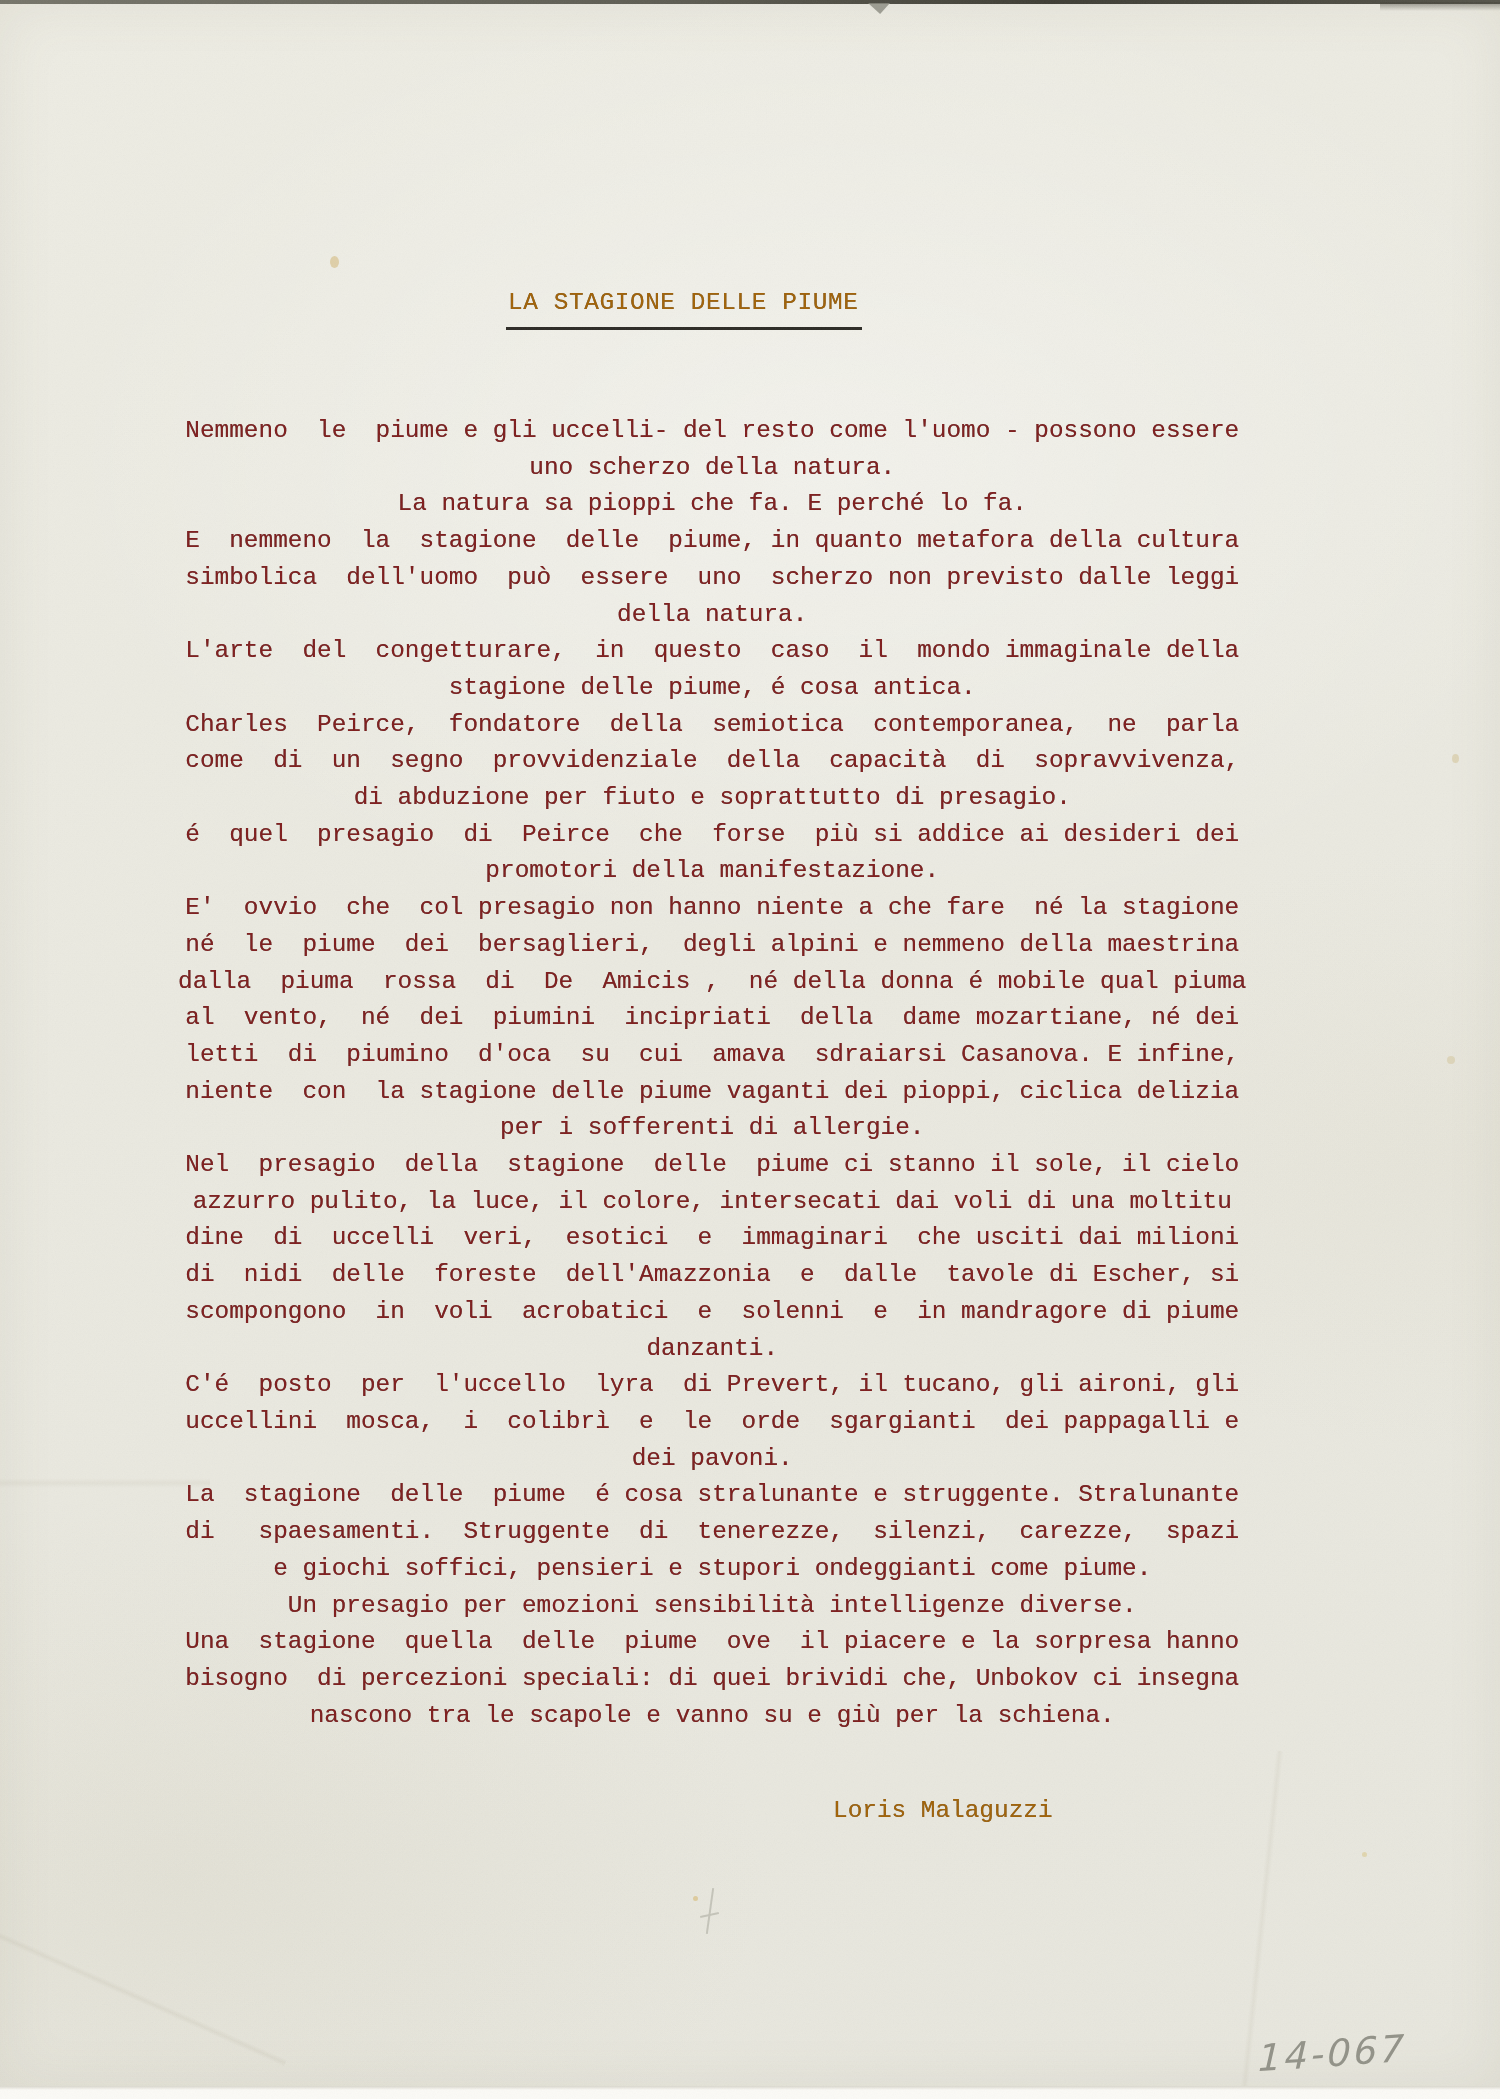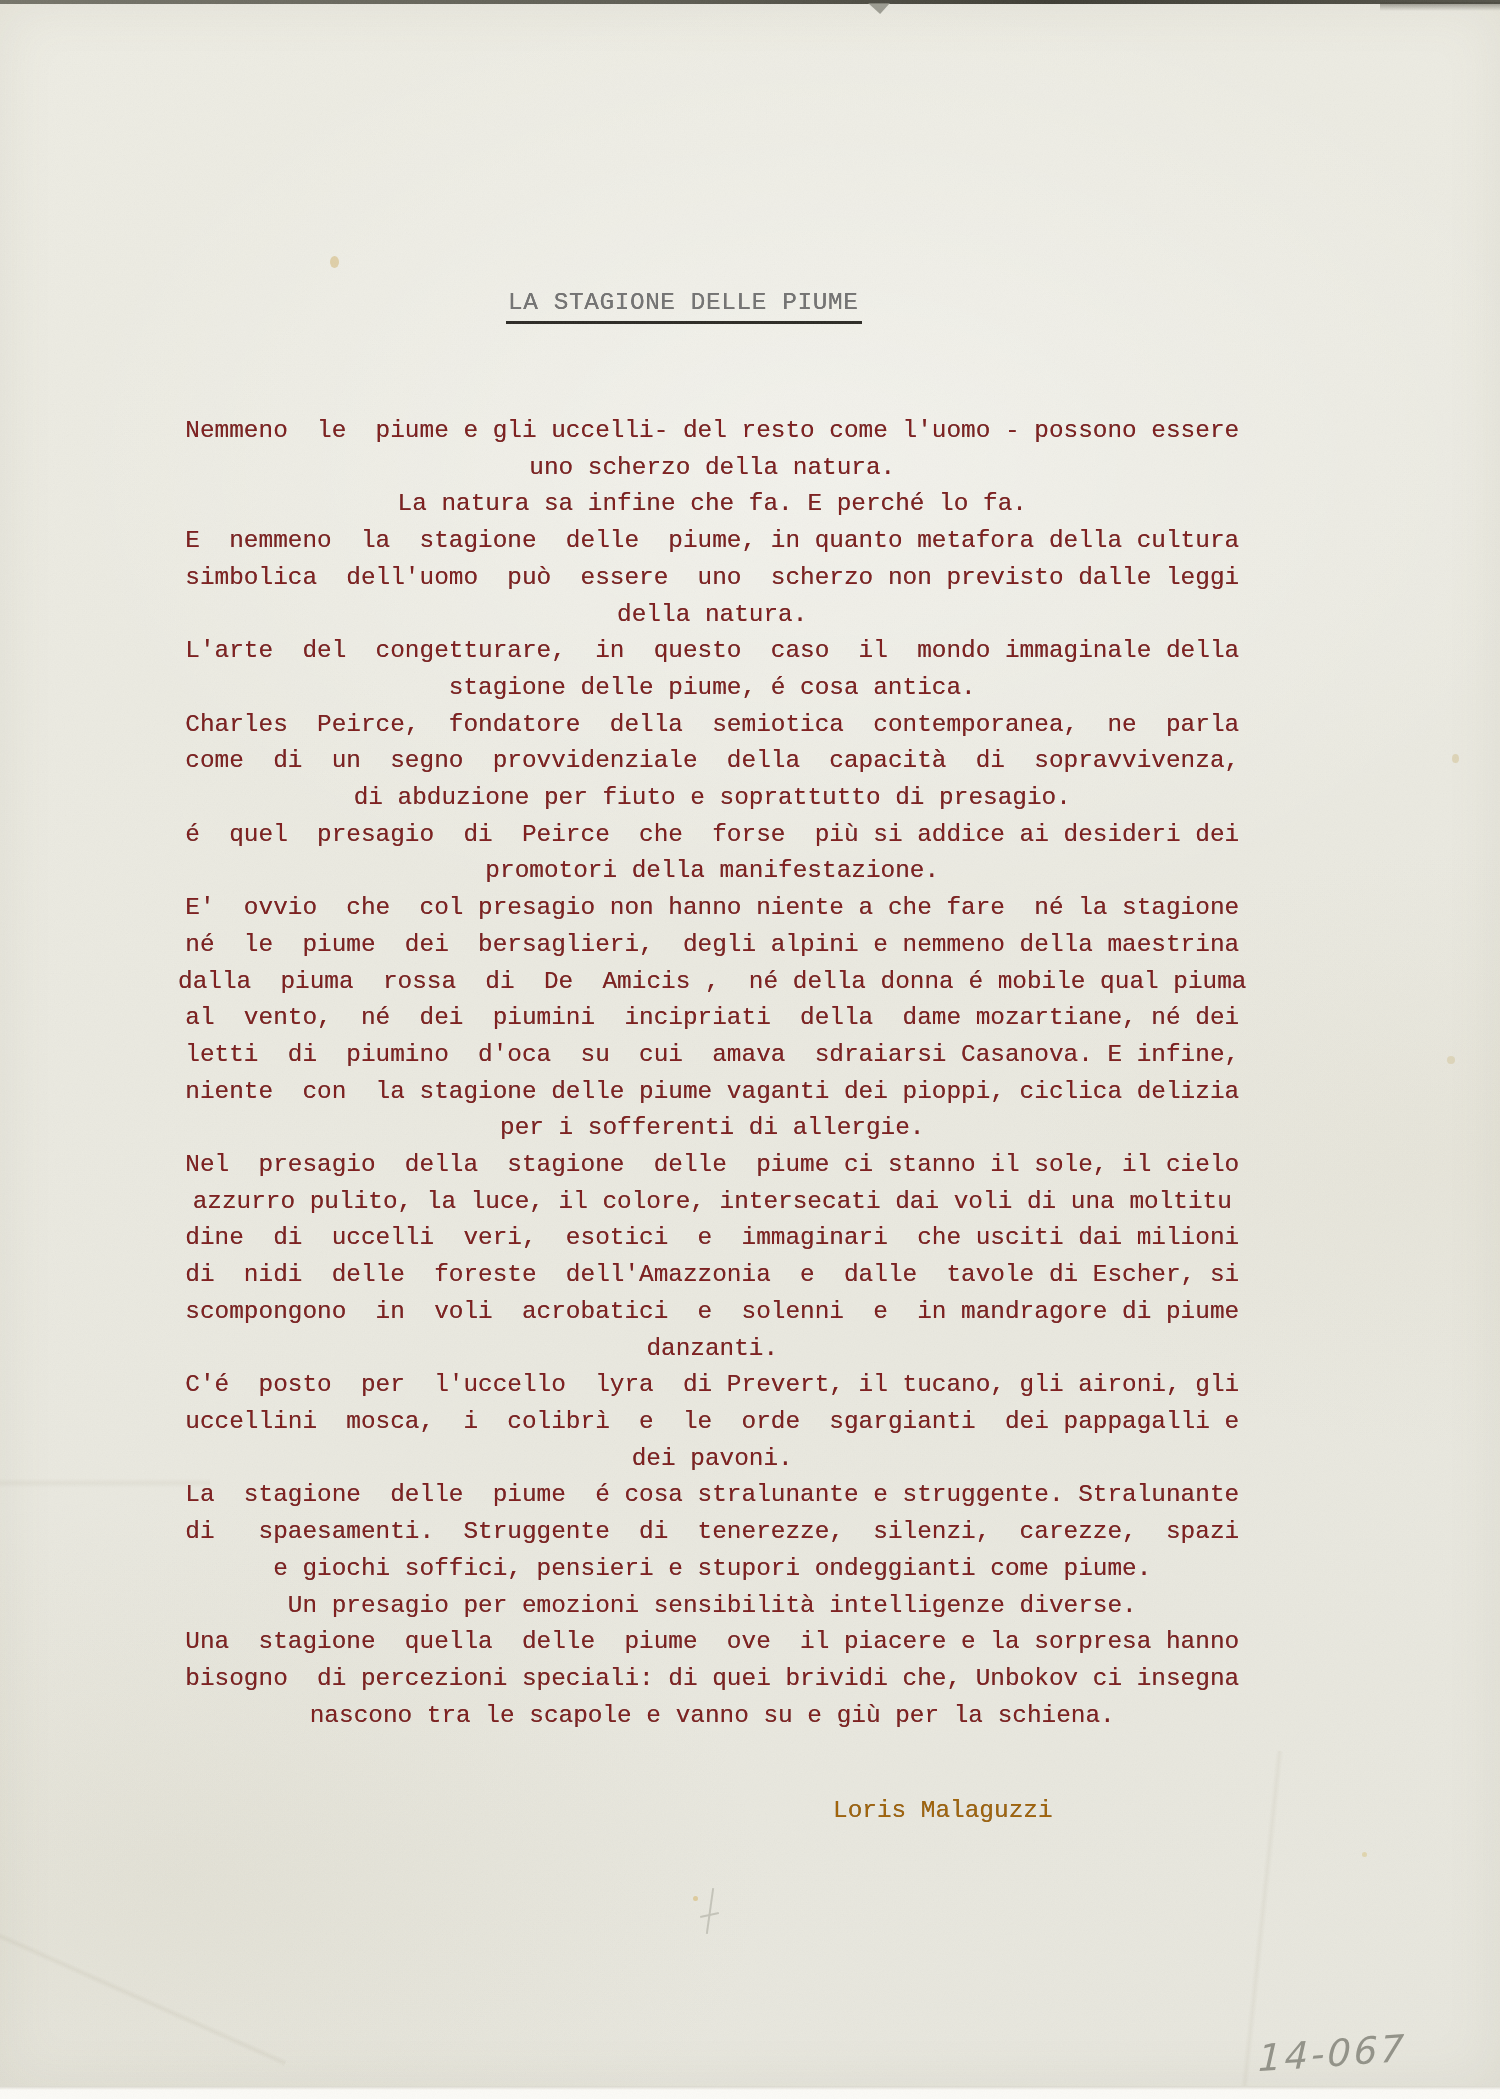--- a/index.html
+++ b/index.html
@@ -65,23 +65,23 @@
     content:"";position:absolute;left:9px;top:0;width:2px;height:46px;
     background:#9a9a8e;transform:rotate(8deg);
   }
   .scribble:after{
     content:"";position:absolute;left:0;top:26px;width:19px;height:2px;
     background:#9a9a8e;transform:rotate(-12deg);
   }
   .title{
     position:absolute;left:506px;top:289px;
     font-size:24.4px;letter-spacing:.6px;
-    color:#737373;
+    color:#a16207;
     border-bottom:3px solid #2d2b26;
-    padding:0 4px 5px 2px;
+    padding:0 4px 11px 2px;
     white-space:pre;
     text-shadow:0 0 .5px rgba(45,43,38,.7);
   }
   .body-text{
     position:absolute;left:178px;top:413px;
     font-size:24.4px;line-height:36.7px;
     color:#7f1d1d;
     text-shadow:0 0 .5px rgba(47,45,40,.65);
     text-align:center;
   }
@@ -128,21 +128,21 @@
   <div class="speck speck-c"></div>
   <div class="speck speck-d"></div>
   <div class="speck speck-e"></div>
   <div class="scribble"></div>
 
   <div class="title">LA STAGIONE DELLE PIUME</div>
 
   <div class="body-text">
       <div>Nemmeno  le  piume e gli uccelli- del resto come l'uomo - possono essere</div>
       <div>uno scherzo della natura.</div>
-      <div>La natura sa infine che fa. E perché lo fa.</div>
+      <div>La natura sa pioppi che fa. E perché lo fa.</div>
       <div>E  nemmeno  la  stagione  delle  piume, in quanto metafora della cultura</div>
       <div>simbolica  dell'uomo  può  essere  uno  scherzo non previsto dalle leggi</div>
       <div>della natura.</div>
       <div>L'arte  del  congetturare,  in  questo  caso  il  mondo immaginale della</div>
       <div>stagione delle piume, é cosa antica.</div>
       <div>Charles  Peirce,  fondatore  della  semiotica  contemporanea,  ne  parla</div>
       <div>come  di  un  segno  provvidenziale  della  capacità  di  sopravvivenza,</div>
       <div>di abduzione per fiuto e soprattutto di presagio.</div>
       <div>é  quel  presagio  di  Peirce  che  forse  più si addice ai desideri dei</div>
       <div>promotori della manifestazione.</div>

